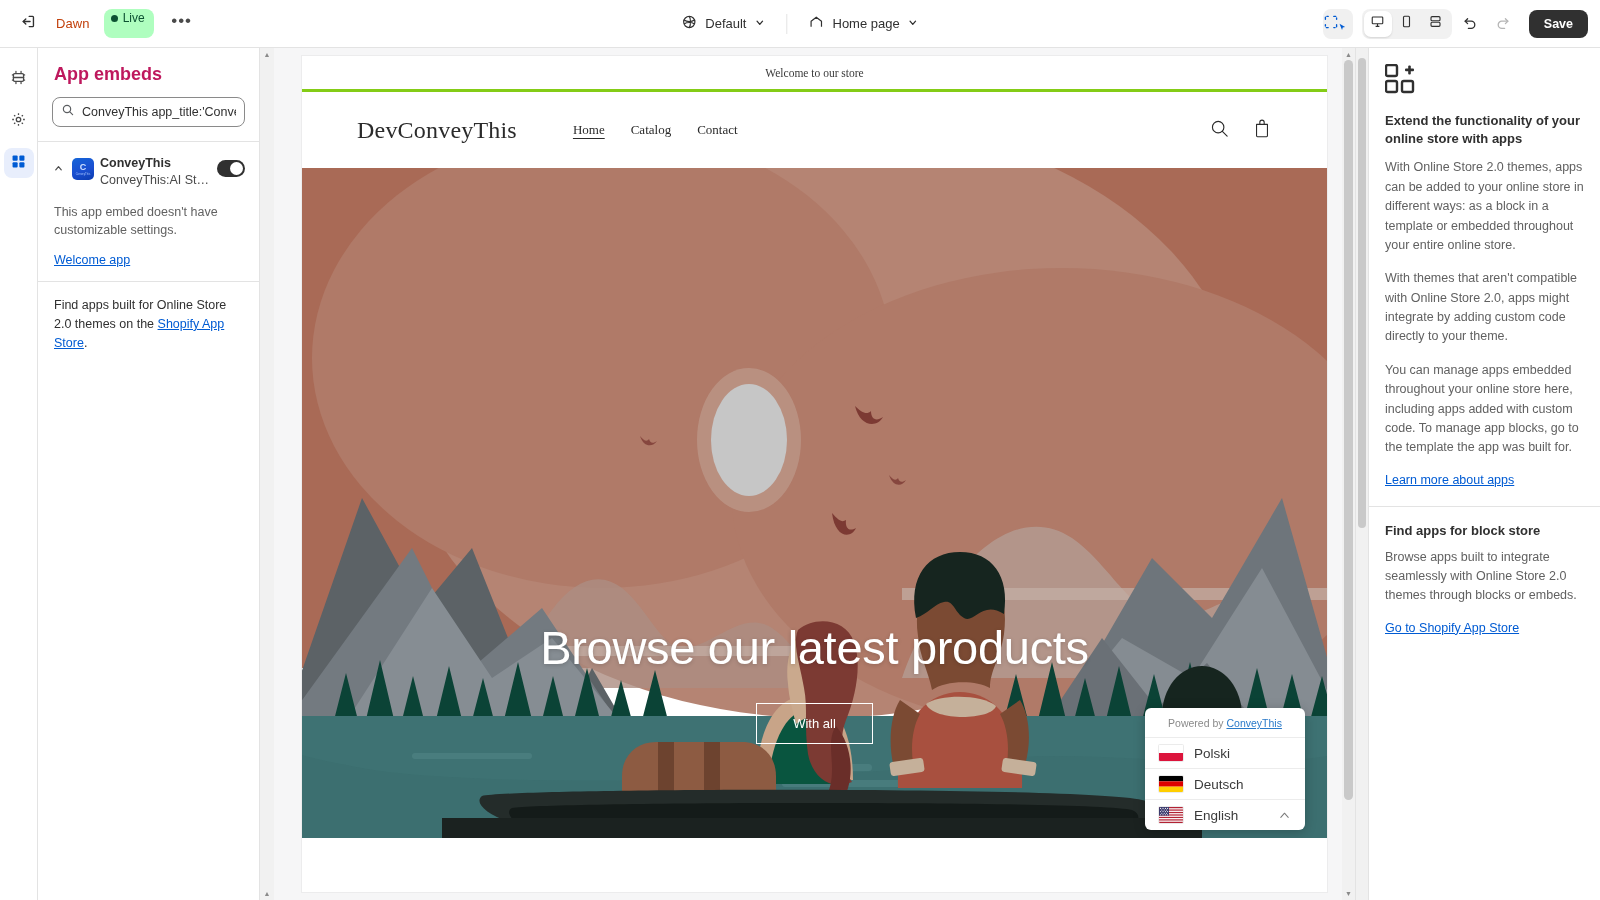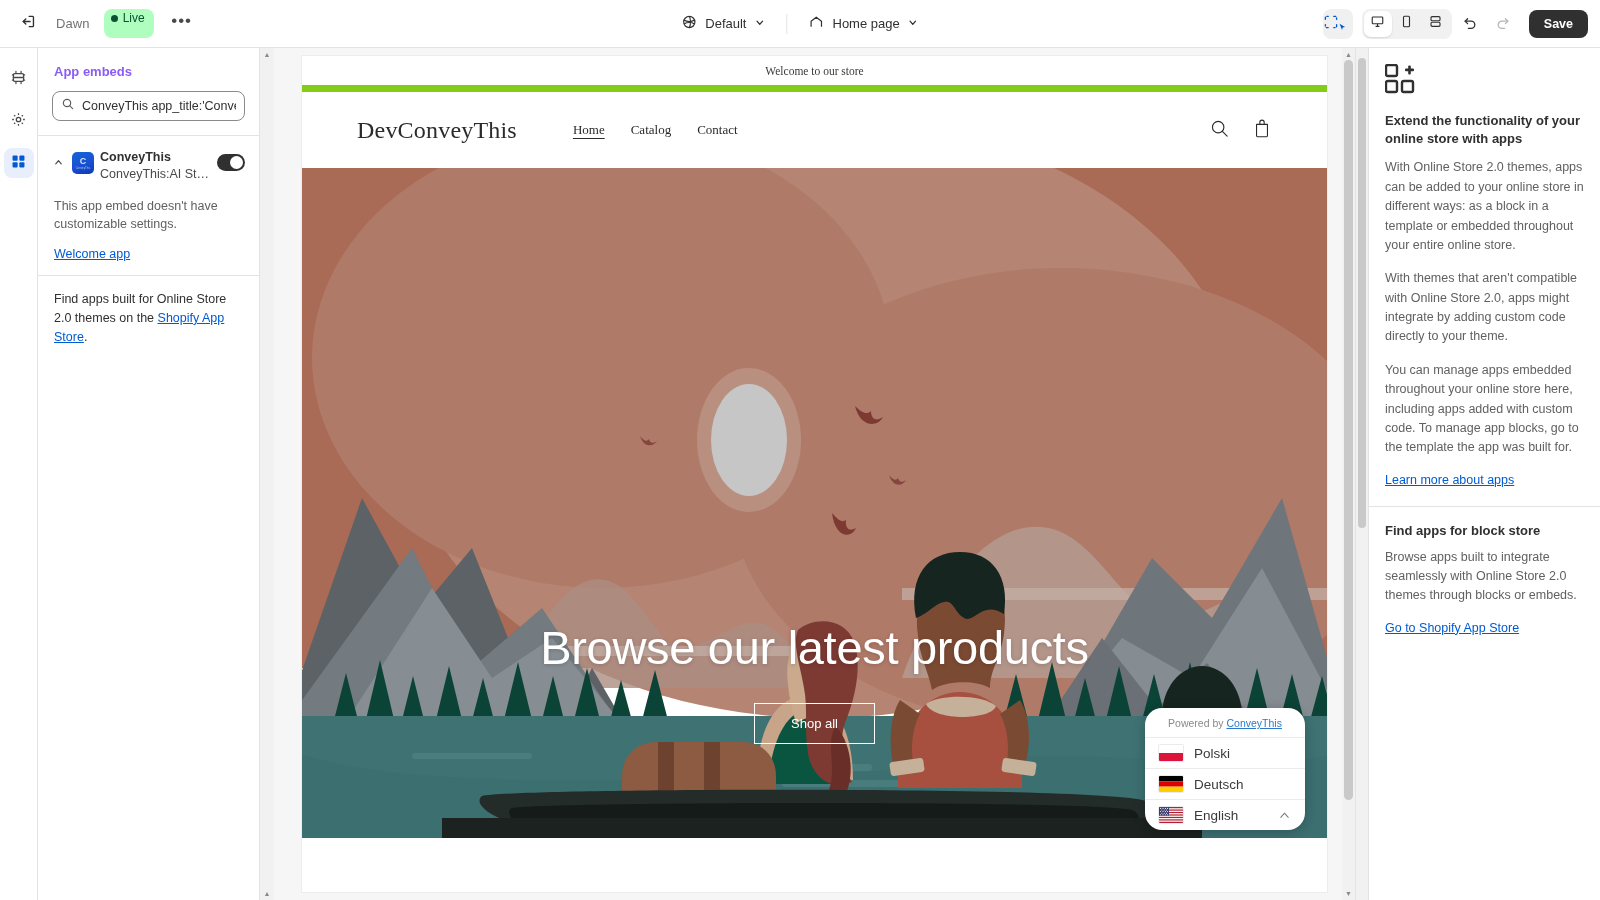--- a/index.html
+++ b/index.html
@@ -14,21 +14,21 @@
   .topbar {
     height: 48px; min-height: 48px; background: #ffffff;
     border-bottom: 1px solid #e3e3e3;
     display: flex; align-items: center; position: relative; z-index: 30;
   }
   .tb-left { display: flex; align-items: center; gap: 14px; padding-left: 12px; }
   .exit-btn {
     width: 30px; height: 30px; border-radius: 8px; display: flex;
     align-items: center; justify-content: center; cursor: pointer;
   }
-  .theme-name { font-size: 13px; color: #737373; font-weight: 500; letter-spacing: .1px; }
+  .theme-name { font-size: 13px; color: #c2410c; font-weight: 500; letter-spacing: .1px; }
   .live-badge {
     background: #affebf; color: #0c5132; font-size: 12px; font-weight: 500;
     border-radius: 8px; padding: 2px 9px 13px 7px; display: flex; align-items: center; gap: 5px;
   }
   .live-dot { width: 7px; height: 7px; border-radius: 50%; background: #0c5132; display:inline-block; }
   .more-btn {
     width: 28px; height: 28px; border-radius: 8px; display:flex; align-items:center;
     justify-content:center; cursor:pointer; color:#4a4a4a; font-size: 17px; letter-spacing:1px;
     line-height: 0; padding-bottom: 5px;
   }
@@ -77,21 +77,21 @@
     width: 30px; height: 30px; border-radius: 8px; display:flex; align-items:center;
     justify-content:center; cursor:pointer; color:#4a4a4a;
   }
   .rail-btn.active { background:#e8eefc; color:#005bd3; }
 
   
   .lpanel {
     width: 222px; min-width: 222px; background:#ffffff; border-right:1px solid #e3e3e3;
     display: flex; flex-direction: column; position: relative;
   }
-  .lp-title { font-size: 13px; font-weight: 650; color:#8b5cf6; padding: 16px 16px 12px 16px; }
+  .lp-title { font-size: 18px; font-weight: 650; color:#be185d; padding: 16px 16px 12px 16px; }
   .search-wrap { padding: 0 14px 14px 14px; }
   .search-box {
     display:flex; align-items:center; gap:7px; border:1px solid #8a8a8a; border-radius:8px;
     height: 30px; padding: 0 8px; background:#fff;
   }
   .search-box input {
     border:none; outline:none; font-size:12.5px; color:#303030; width:100%;
     font-family:"Liberation Sans", sans-serif; background:transparent;
   }
   .lp-sep { height:1px; background:#e3e3e3; }
@@ -138,21 +138,21 @@
     justify-content:center; padding: 8px 0 8px 0; position: relative;
   }
   .preview-frame {
     width: 1025px; background:#fff; position:relative; overflow:hidden;
     box-shadow: 0 0 0 1px rgba(0,0,0,.04);
   }
 
   
   .announce {
     height: 36px; display:flex; align-items:center; justify-content:center;
-    font-size: 11.5px; color:#3a3a3a; border-bottom:7px solid #84cc16;
+    font-size: 11.5px; color:#3a3a3a; border-bottom:3px solid #84cc16;
     font-family:"Liberation Serif", serif;
   }
   .store-head {
     height: 76px; display:flex; align-items:center; padding: 0 55px; gap: 56px;
   }
   .logo { font-size:24px; color:#2b2b2b; font-family:"Liberation Serif", serif; letter-spacing:.2px; }
   .nav { display:flex; gap: 26px; }
   .nav a { font-size:13px; color:#2b2b2b; text-decoration:none; font-family:"Liberation Serif", serif; cursor:pointer; }
   .nav a.active { text-decoration: underline; text-underline-offset: 4px; }
   .head-icons { margin-left:auto; display:flex; gap: 22px; align-items:center; color:#2b2b2b; }
@@ -166,21 +166,21 @@
   .hero-title { font-size: 47px; color:#fff; font-weight:400; letter-spacing:-.3px;
     text-shadow: 0 1px 4px rgba(0,0,0,.18); }
   .shop-all {
     border:1px solid #ffffff; color:#fff; background:transparent; font-size:13px;
     padding: 12px 36px; cursor:pointer; font-family:"Liberation Sans", sans-serif;
   }
 
   
   .ct-widget {
     position:absolute; right: 22px; bottom: 8px; width: 160px; background:#fff;
-    border-radius: 17px; box-shadow: 0 2px 12px rgba(0,0,0,.22); overflow:hidden; z-index: 12;
+    border-radius: 6px; box-shadow: 0 2px 12px rgba(0,0,0,.22); overflow:hidden; z-index: 12;
   }
   .ct-head { text-align:center; font-size:10.5px; color:#8a8a8a; padding: 9px 0 8px;
     border-bottom:1px solid #ececec; }
   .ct-head a { color:#2a7ac9; text-decoration:underline; cursor:pointer; }
   .ct-row { display:flex; align-items:center; gap: 11px; padding: 7px 14px; border-bottom:1px solid #ececec;
     cursor:pointer; position:relative; }
   .ct-row:last-child { border-bottom:none; }
   .ct-label { font-size:13.5px; color:#3a3a3a; }
   .flag { width: 24px; height: 16px; border-radius:1px; overflow:hidden; flex-shrink:0;
     box-shadow: 0 0 0 1px rgba(0,0,0,.08); }
@@ -499,21 +499,21 @@
             <path d="M320 608c0-20 14-34 34-34h86c20 0 34 14 34 34v34H320z" fill="#8d5b42"></path>
             <path d="M356 574h16v70h-16zM402 574h16v70h-16z" fill="#6d432f"></path>
 
             <path d="M180 628c30-8 600-10 660 4 20 4 24 16 10 24-26 14-560 16-620 4-40-8-60-24-50-32z" fill="#242c2a"></path>
             <path d="M210 640c40-6 580-8 620 2 10 4 8 14-4 18-40 12-540 14-586 4-30-6-38-20-30-24z" fill="#141b19"></path>
             <rect x="140" y="650" width="760" height="30" fill="#1b2220"></rect>
           </svg>
 
           <div class="hero-copy">
             <div class="hero-title">Browse our latest products</div>
-            <button class="shop-all">Shop all</button>
+            <button class="shop-all">With all</button>
           </div>
 
           <div class="ct-widget">
             <div class="ct-head">
               <span>Powered by</span>
               <a>ConveyThis</a>
             </div>
             <div class="ct-row">
               <span class="flag">
                 <svg width="24" height="16" viewBox="0 0 24 16">

